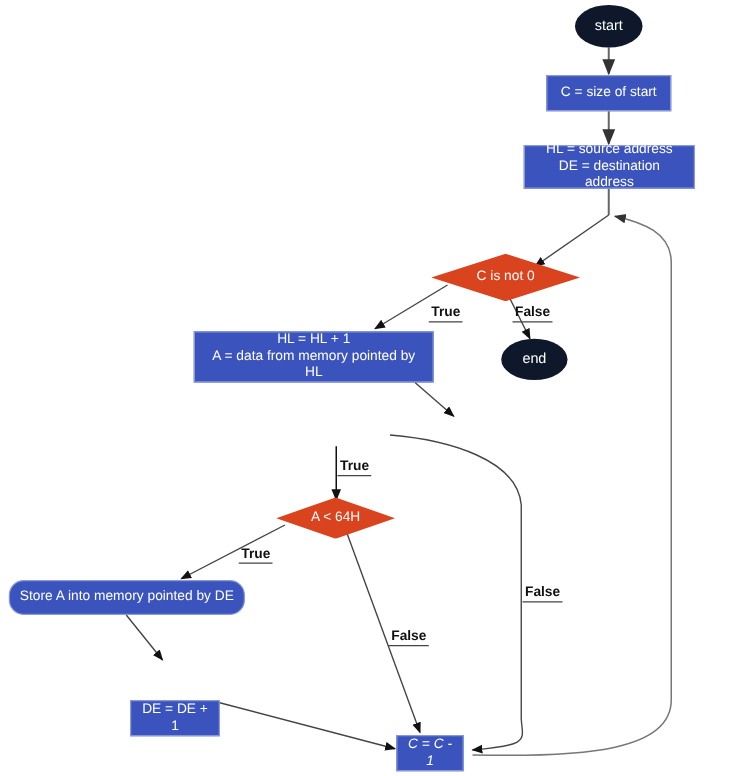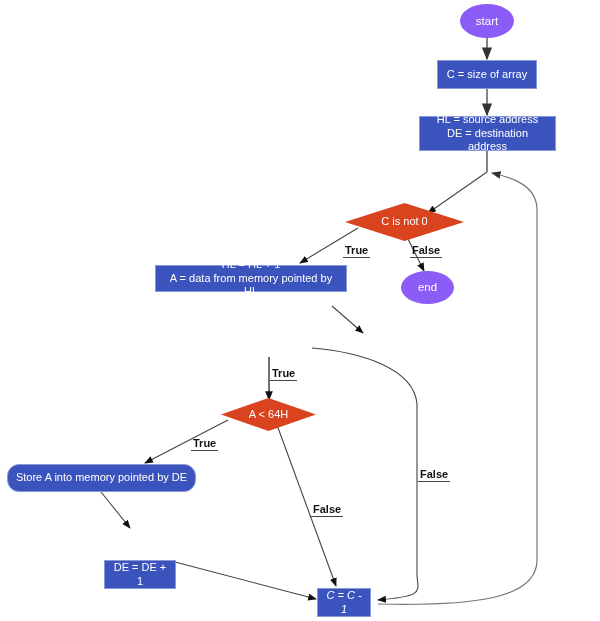--- a/index.html
+++ b/index.html
@@ -38,21 +38,21 @@
     line-height: 1.25;
   }
   .node-process {
     background: #3b54bd;
     border: 1px solid #8a98d8;
     font-size: 11px;
     padding: 2px 6px;
     white-space: pre-line;
   }
   .node-terminator {
-    background: #8b5cf6;
+    background: #0f172a;
     border-radius: 50%;
     font-size: 11.5px;
     text-align: right;
   }
   .node-decision {
     background: transparent;
     font-size: 11px;
   }
   .diamond-shape {
     position: absolute;
@@ -120,40 +120,40 @@
     <path d="M175,562 L316,599" fill="none" stroke="#444444" stroke-width="1.1" marker-end="url(#arrow)"></path>
 
     <path d="M378,604 C470,606 537,600 537,560 L537,210 C537,186 514,178 492,173" fill="none" stroke="#777777" stroke-width="1.2" marker-end="url(#arrowgray)"></path>
   </svg>
 
   <div class="node node-terminator" style="left:460px; top:4px; width:54px; height:34px;">
     <span>start</span>
   </div>
 
   <div class="node node-process" style="left:437px; top:60px; width:100px; height:29px;">
-    <span>C = size of array</span>
+    <span>C = size of start</span>
   </div>
 
   <div class="node node-process" style="left:419px; top:116px; width:137px; height:35px;">
     <span>HL = source address
 DE = destination address</span>
   </div>
 
   <div class="node node-decision" style="left:345px; top:203px; width:119px; height:38px;text-align:right;">
     <svg class="diamond-shape" viewBox="0 0 119 38" preserveAspectRatio="none">
       <polygon points="59.5,0 119,19 59.5,38 0,19" fill="#d9431e"></polygon>
     </svg>
     <span class="dlabel">C is not 0</span>
   </div>
 
   <div class="node node-terminator" style="left:401px; top:271px; width:53px; height:33px;">
     <span>end</span>
   </div>
 
-  <div class="node node-process" style="left:155px; top:265px; width:192px; height:27px;">
+  <div class="node node-process" style="left:155px; top:265px; width:192px; height:41px;">
     <span>HL = HL + 1
 A = data from memory pointed by HL</span>
   </div>
 
 
   <div class="node node-decision" style="left:221px; top:398px; width:95px; height:33px;">
     <svg class="diamond-shape" viewBox="0 0 95 33" preserveAspectRatio="none">
       <polygon points="47.5,0 95,16.5 47.5,33 0,16.5" fill="#d9431e"></polygon>
     </svg>
     <span class="dlabel">A &lt; 64H</span>

